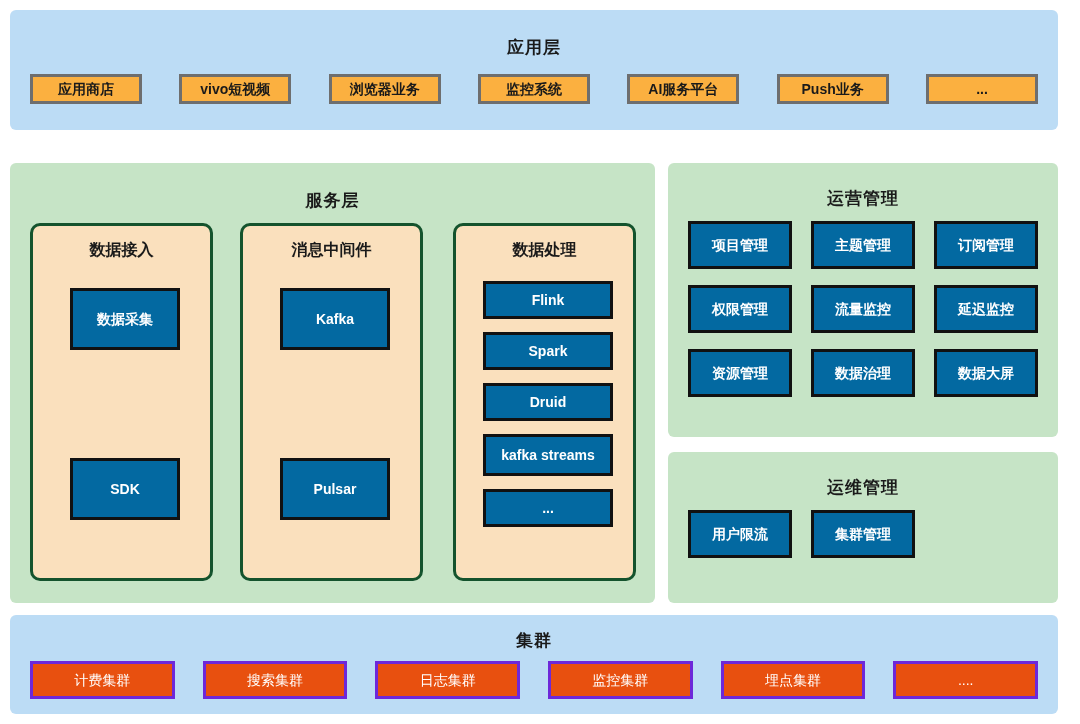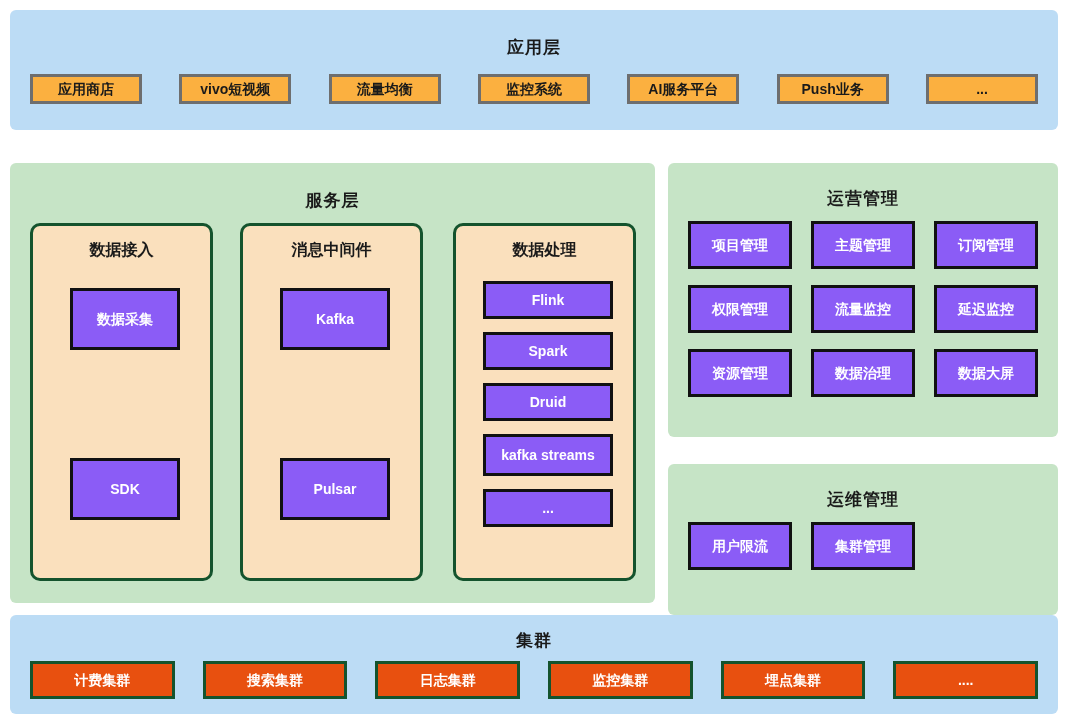--- a/index.html
+++ b/index.html
@@ -48,34 +48,34 @@
     background: #fbb040;
     border: 3px solid #6e6e6e;
     color: #1a1a1a;
     font-size: 14px;
     font-weight: bold;
     height: 30px;
   }
 
   
   .node-blue {
-    background: #8b5cf6;
+    background: #0369a1;
     border: 3px solid #111111;
     color: #ffffff;
     font-size: 14px;
     font-weight: bold;
   }
 
   
   .node-cluster {
     background: #e8500f;
-    border: 3px solid #14532d;
+    border: 3px solid #6d28d9;
     color: #ffffff;
     font-size: 14px;
-    font-weight: bold;
+    font-weight: normal;
     height: 38px;
   }
 
   
   .subgroup {
     position: absolute;
     background: #fae0bd;
     border: 3px solid #14532d;
     border-radius: 10px;
     box-sizing: border-box;
@@ -141,21 +141,21 @@
     top: 58px;
     left: 20px;
     right: 20px;
     display: grid;
     grid-template-columns: repeat(3, 1fr);
     gap: 16px 19px;
   }
   #ops-grid .node-blue { height: 48px; }
 
   
-  #maint-layer { left: 668px; top: 452px; width: 390px; height: 151px; margin-top: 12px; }
+  #maint-layer { left: 668px; top: 452px; width: 390px; height: 151px; }
   #maint-layer .panel-title { position: absolute; top: 24px; left: 0; }
   #maint-row {
     position: absolute;
     top: 58px;
     left: 20px;
     right: 20px;
     display: grid;
     grid-template-columns: repeat(3, 1fr);
     gap: 19px;
   }
@@ -175,21 +175,21 @@
   }
 </style>
 </head>
 <body>
 
 <div class="panel panel-blue" id="app-layer">
   <div class="panel-title">应用层</div>
   <div id="app-row">
     <div class="node node-app">应用商店</div>
     <div class="node node-app">vivo短视频</div>
-    <div class="node node-app">流量均衡</div>
+    <div class="node node-app">浏览器业务</div>
     <div class="node node-app">监控系统</div>
     <div class="node node-app">AI服务平台</div>
     <div class="node node-app">Push业务</div>
     <div class="node node-app">...</div>
   </div>
 </div>
 
 <div class="panel panel-green" id="service-layer">
   <div class="panel-title">服务层</div>
 

